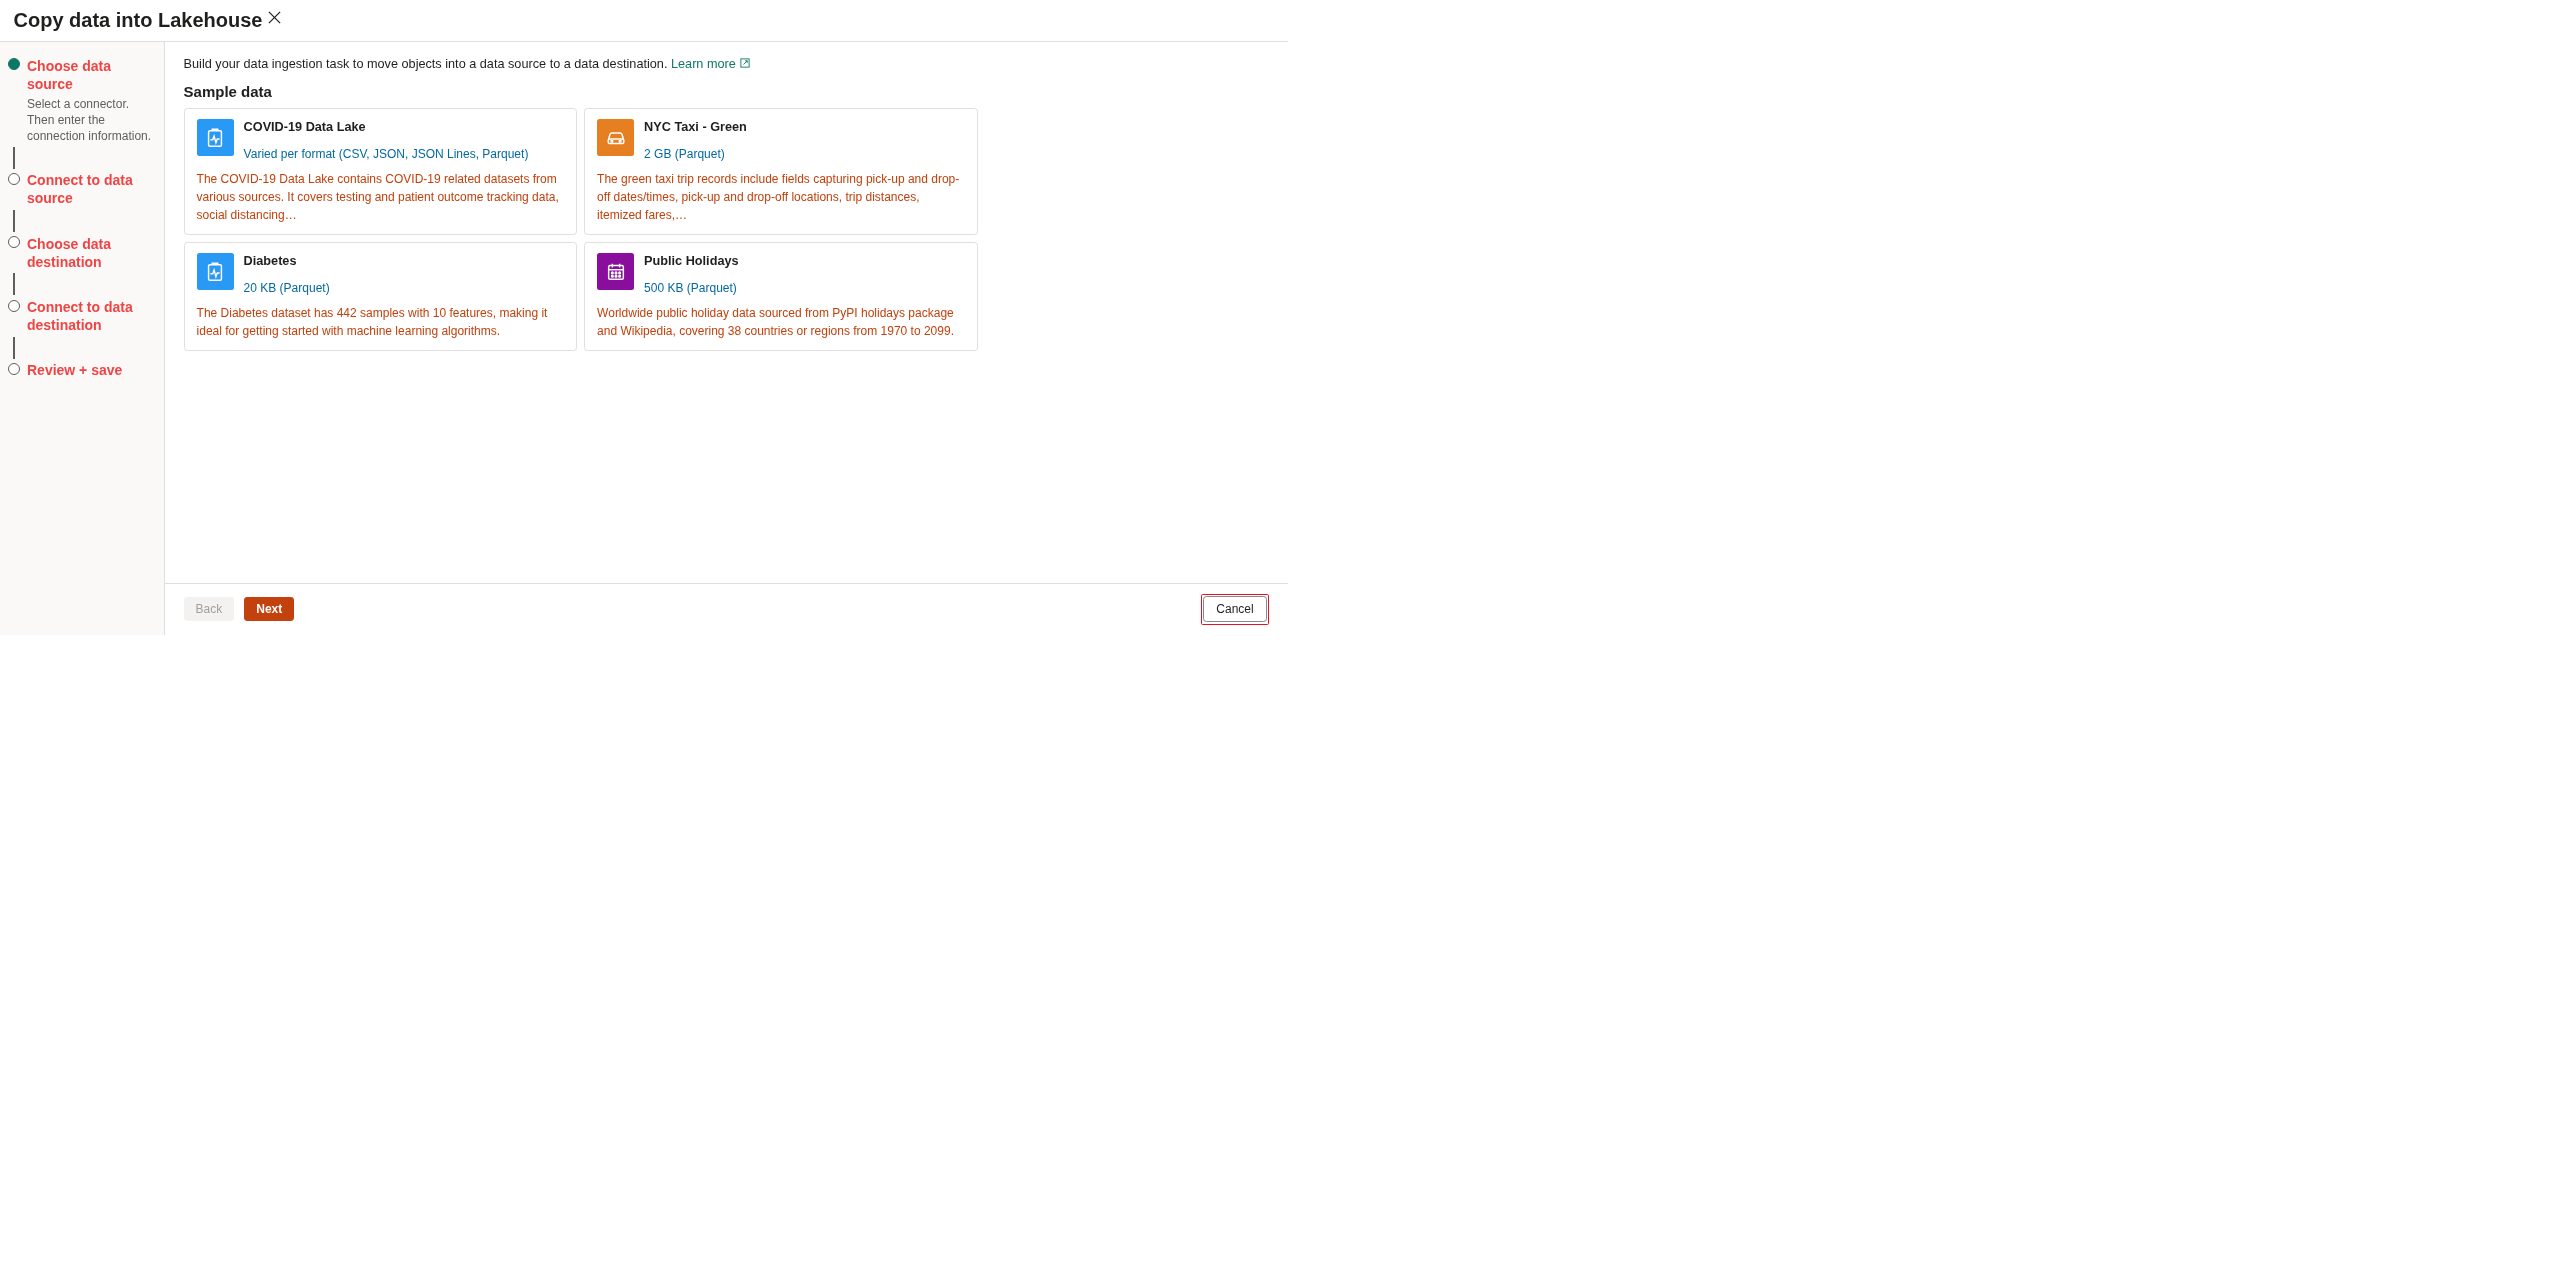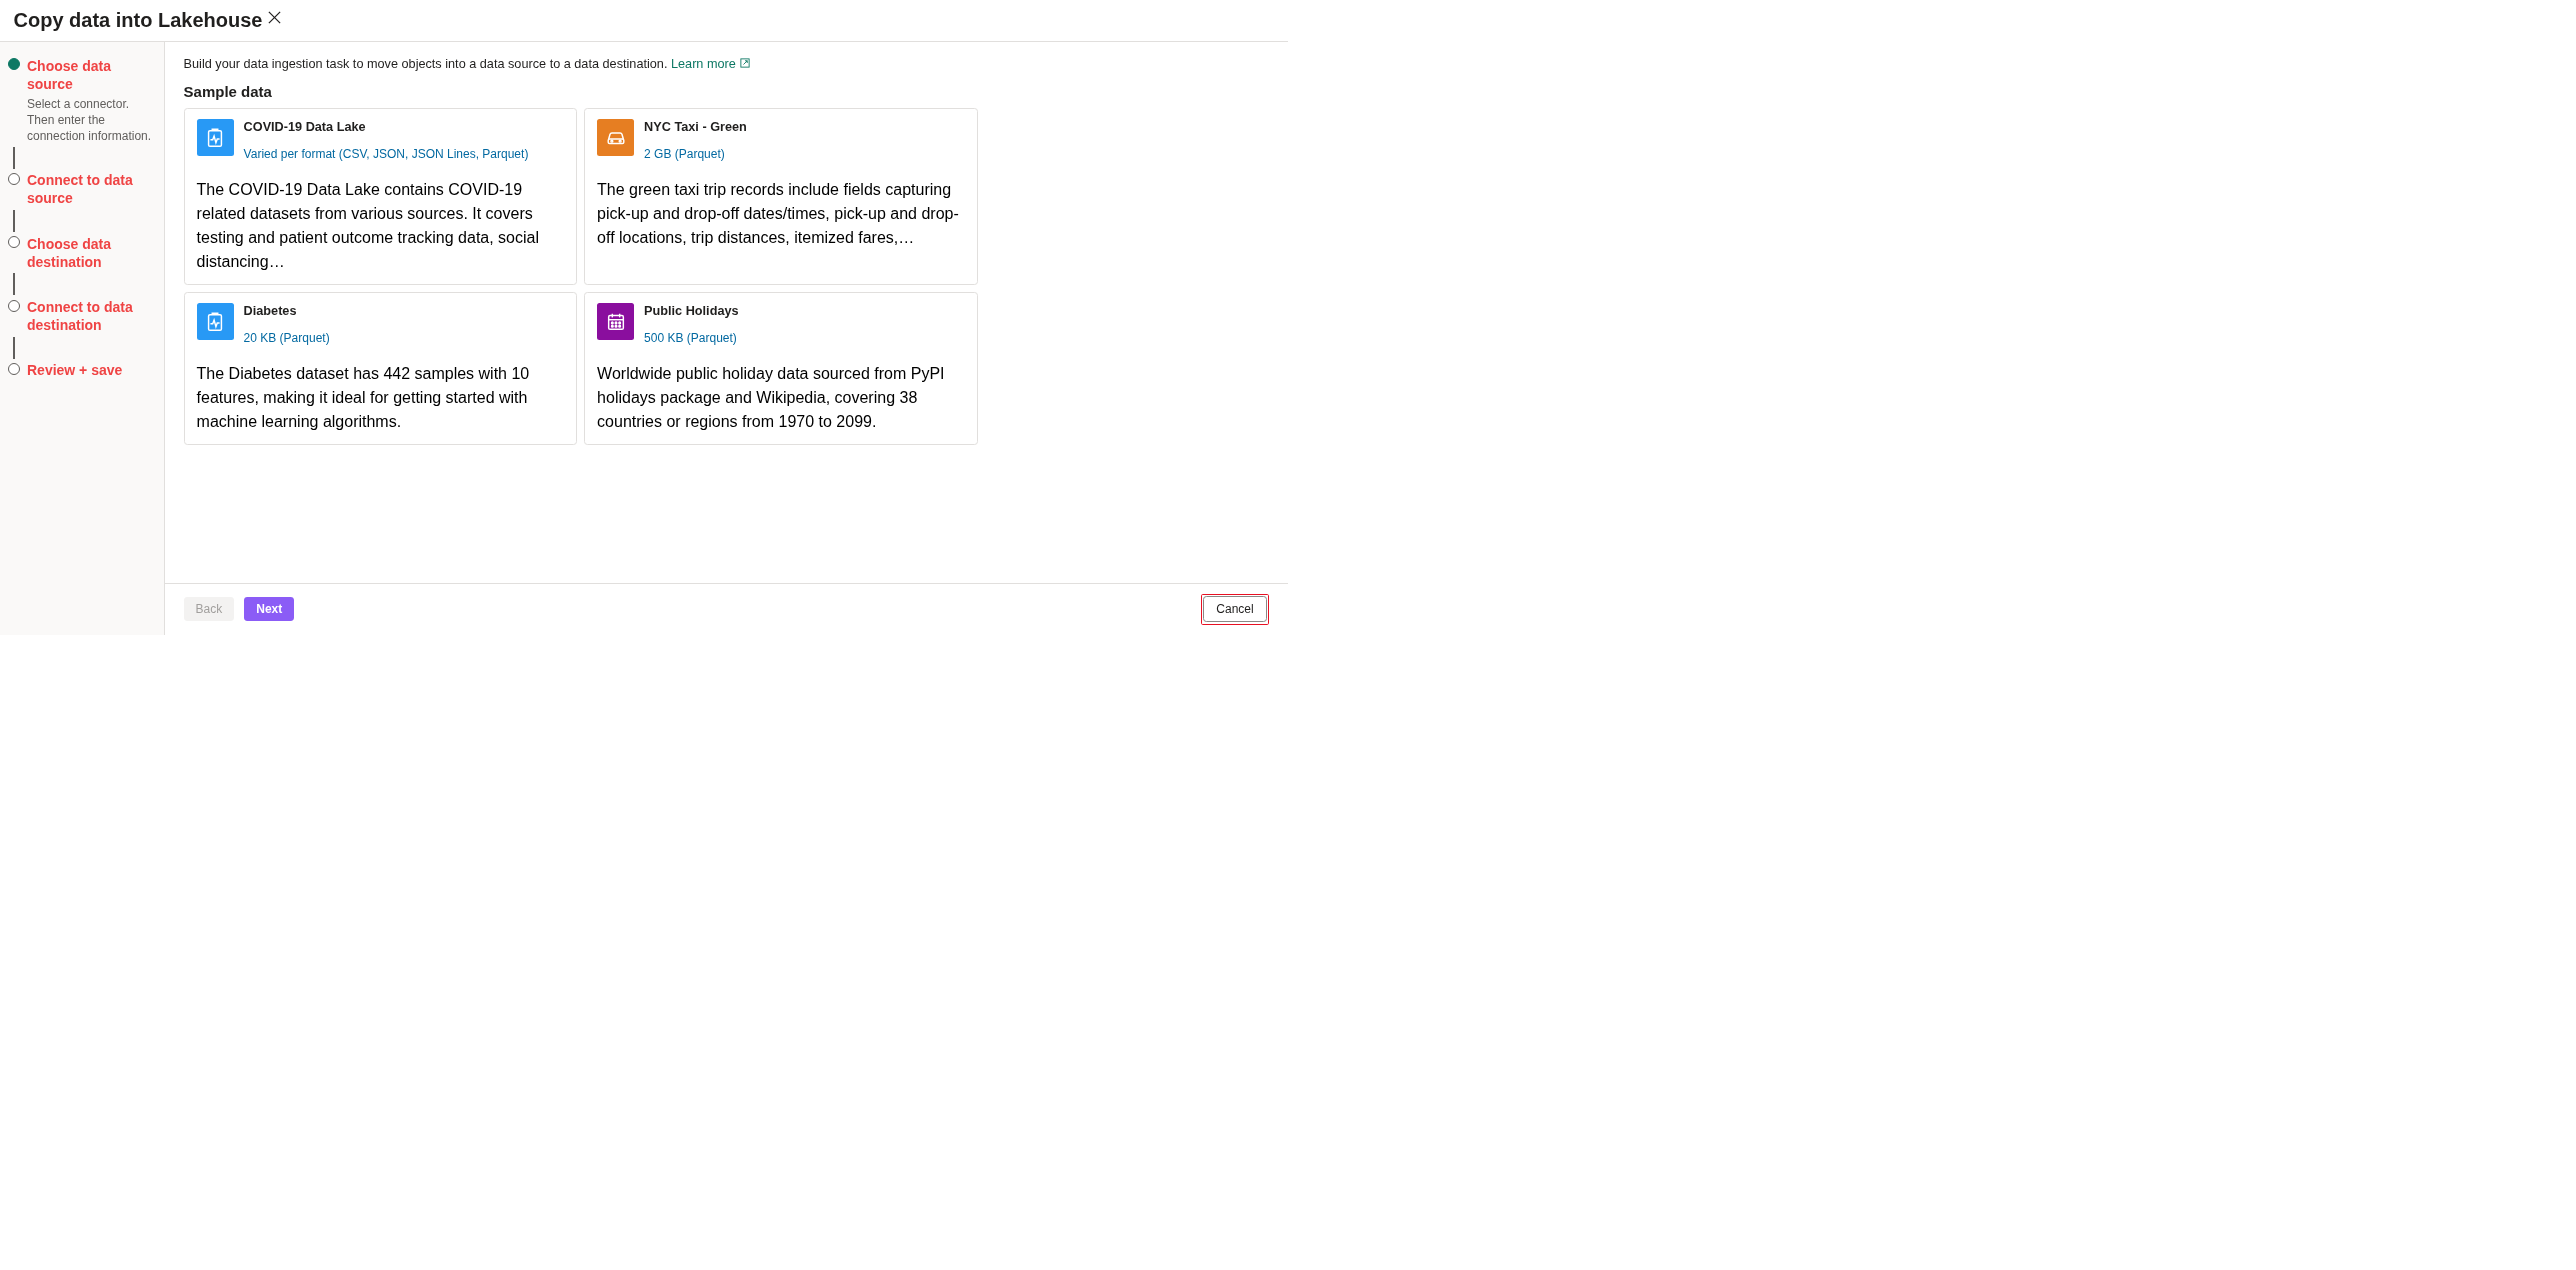--- a/index.html
+++ b/index.html
@@ -174,24 +174,23 @@
     color: #201f1e;
     line-height: 1.3;
   }
   .card-sub {
     font-size: 12px;
     color: #0369a1;
     line-height: 1.35;
     margin-top: 10px;
   }
   .card-desc {
-    font-size: 16px;
-    color: #000000;
+    font-size: 12px;
+    color: #c2410c;
     line-height: 1.5;
-    margin-top: 8px;
   }
   
   .footer {
     border-top: 0.8px solid #e1dfdd;
     padding: 10px 18.6px;
     display: flex;
     align-items: center;
     justify-content: space-between;
   }
   .footer-left { display: flex; gap: 10px; }
@@ -202,21 +201,21 @@
     border: none;
     font-family: inherit;
     cursor: pointer;
   }
   .btn-disabled {
     background: #f3f2f1;
     color: #a19f9d;
     cursor: not-allowed;
   }
   .btn-primary {
-    background: #8b5cf6;
+    background: #c2410c;
     color: #fff;
     font-weight: 600;
     text-align: right;
   }
   .btn-secondary {
     background: #fff;
     color: #201f1e;
     border: 0.8px solid #8a8886;
   }
   .cancel-highlight {

